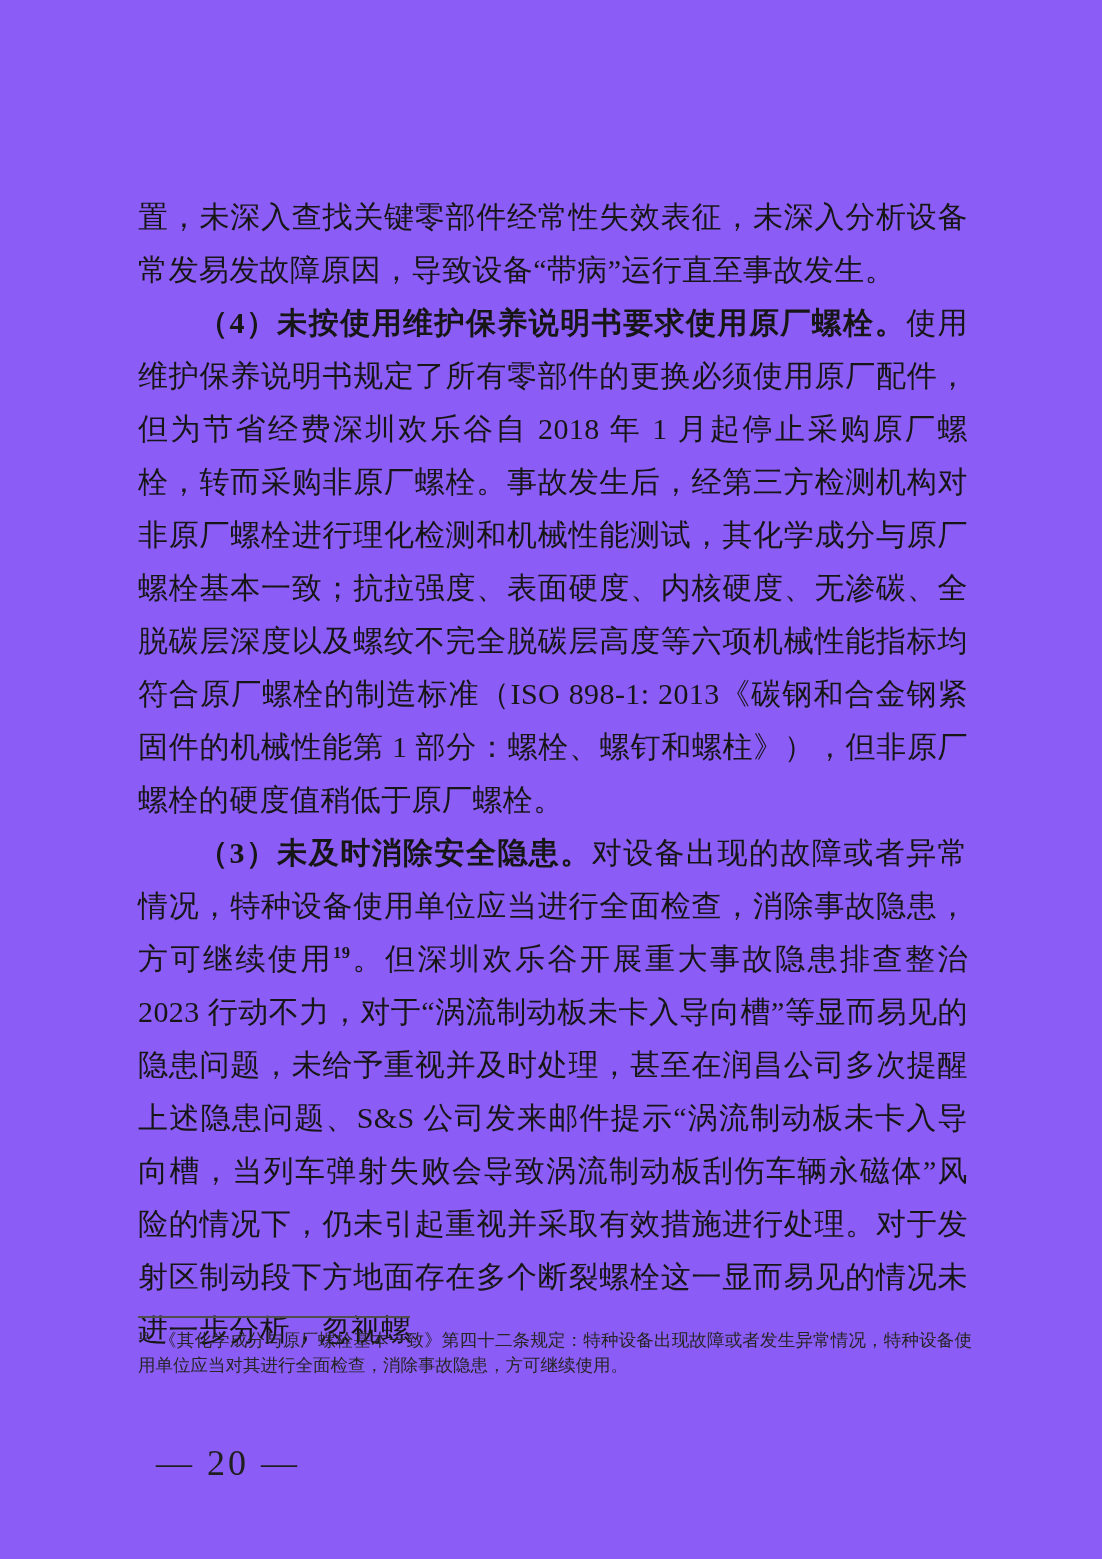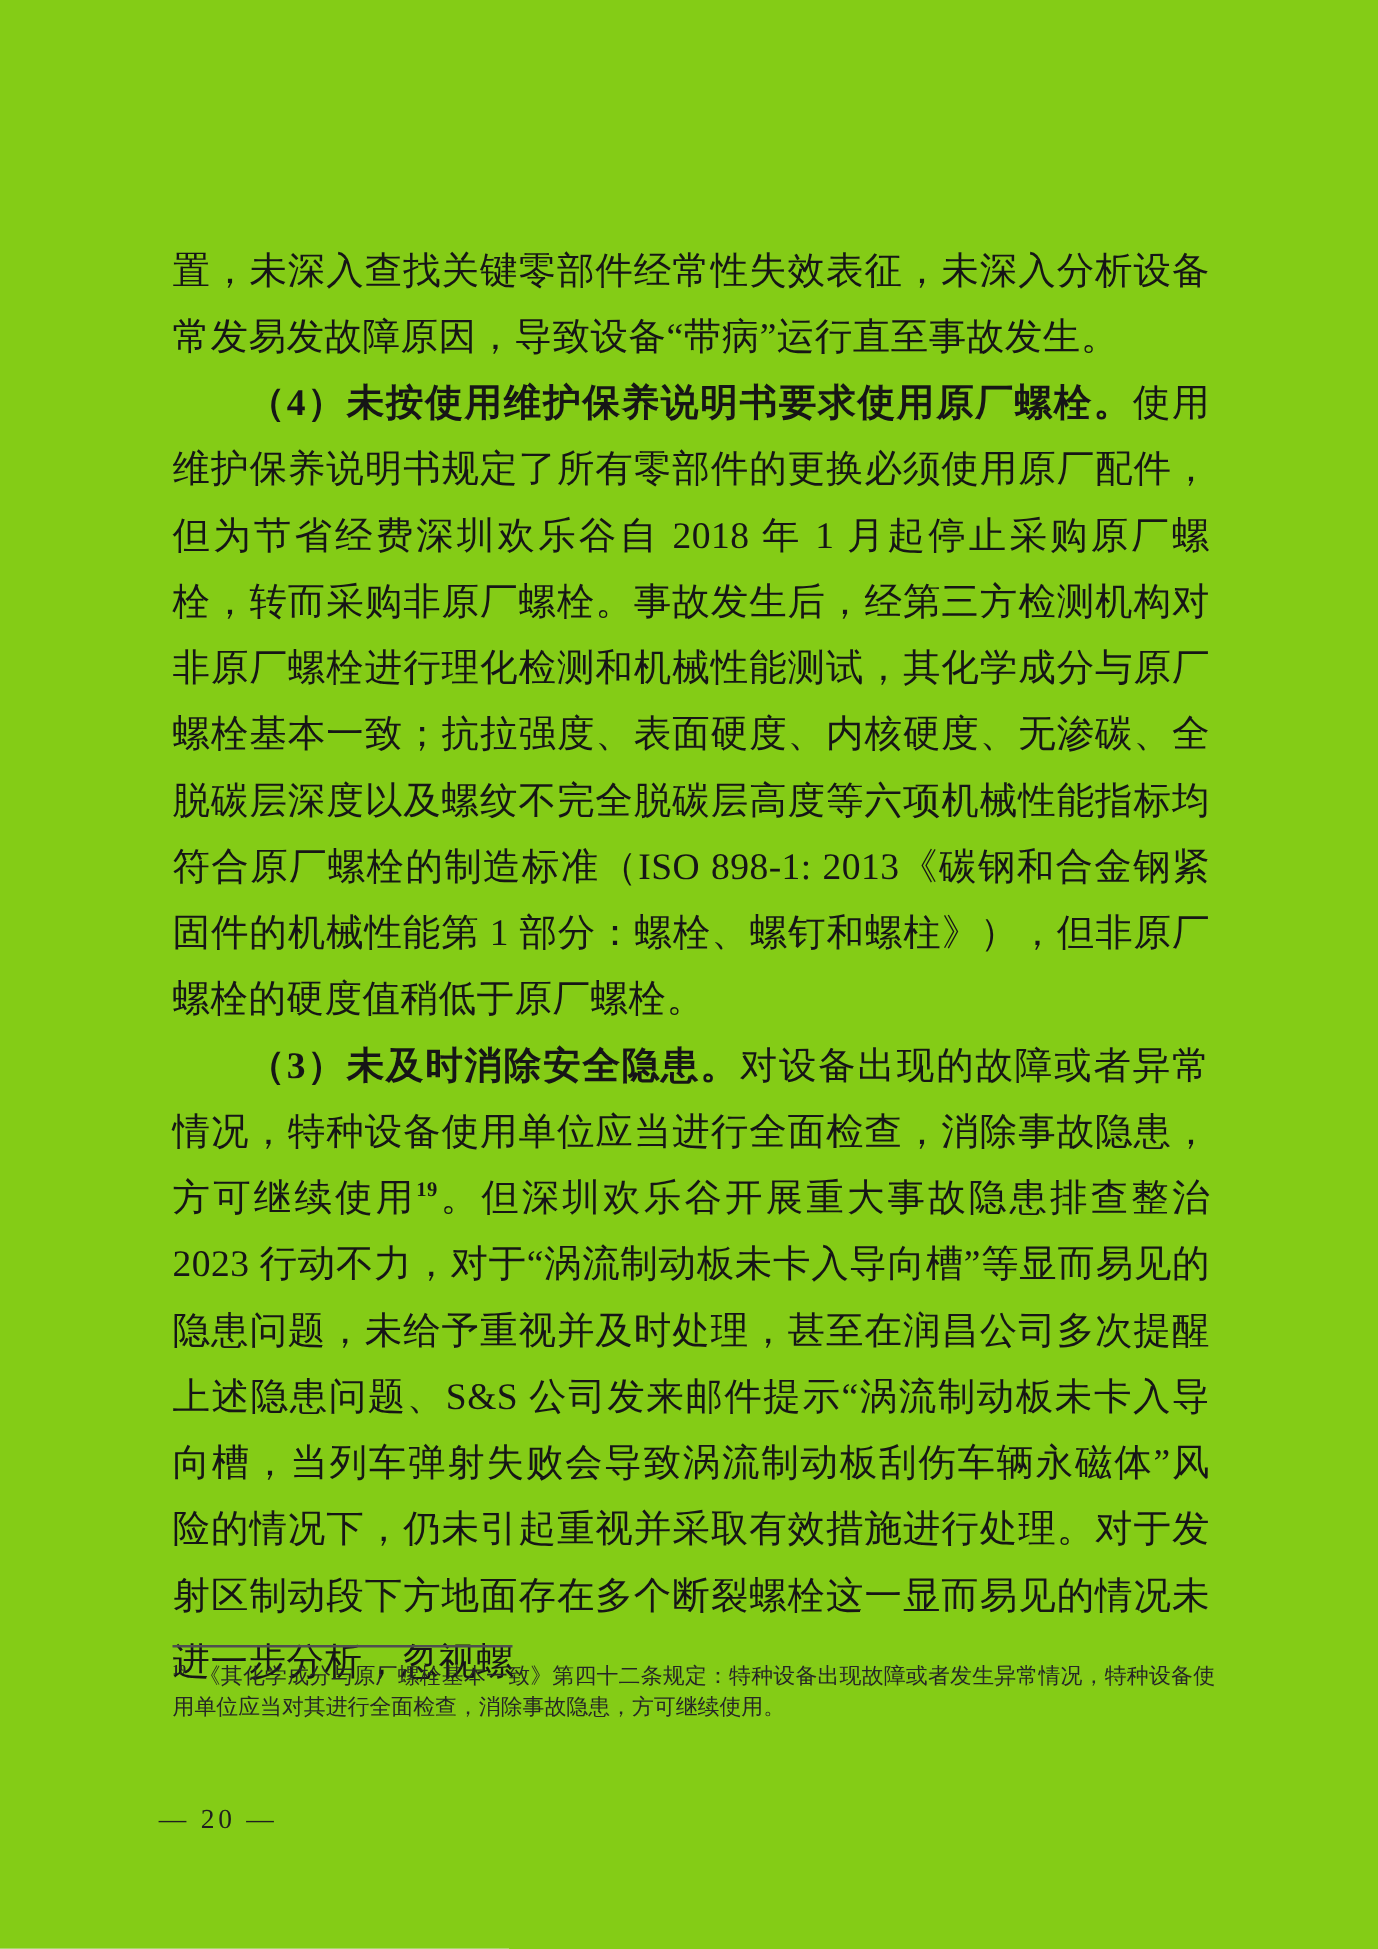--- a/index.html
+++ b/index.html
@@ -2,21 +2,21 @@
 <html><head>
 <meta charset="utf-8">
 <style>
   * { margin: 0; padding: 0; box-sizing: border-box; }
   html, body { background: #e8e8e8; }
   .page {
     position: relative;
     width: 1102px;
     height: 1559px;
     margin: 0 auto;
-    background: #84cc16;
+    background: #8b5cf6;
     font-family: "Liberation Serif", "DejaVu Serif", serif;
     color: #161616;
     overflow: hidden;
   }
   .body-text {
     position: absolute;
     left: 138px;
     top: 190px;
     width: 830px;
     font-size: 30px;
@@ -56,23 +56,23 @@
   }
   .footnote-text sup.fn-marker {
     font-size: 0.62em;
     font-weight: bold;
     vertical-align: super;
     line-height: 0;
     margin-right: 10px;
   }
   .page-number {
     position: absolute;
-    left: 127px;
+    left: 156px;
     top: 1442px;
-    font-size: 22px;
+    font-size: 36px;
     color: #1f1f1f;
     letter-spacing: 3px;
     white-space: nowrap;
   }
 </style>
 </head>
 <body>
 
 <div class="page">
 

